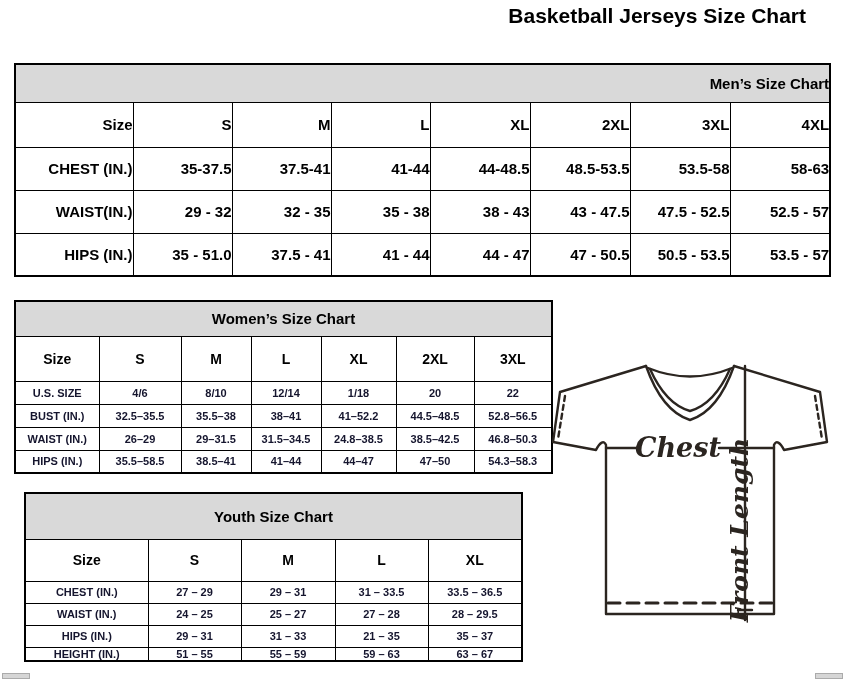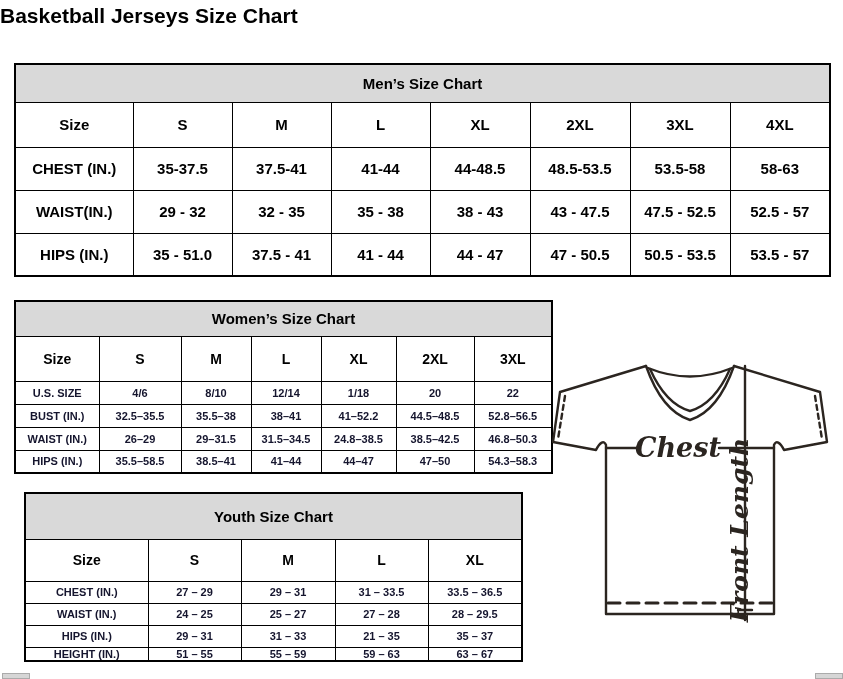--- a/index.html
+++ b/index.html
@@ -1,33 +1,33 @@
 <!DOCTYPE html>
 <html><head>
 <meta charset="utf-8">
 <style>
   html,body{margin:0;padding:0;}
   body{
     width:843px;height:679px;position:relative;background:#ffffff;
     font-family:"Liberation Sans",sans-serif;overflow:hidden;color:#000;
   }
   .page-title{
-    position:absolute;left:0;top:4px;width:806px;text-align:left;
+    position:absolute;left:0;top:4px;width:806px;text-align:right;
     font-size:21px;font-weight:bold;letter-spacing:0px;color:#000;
   }
   table.size-table{
     position:absolute;border-collapse:collapse;table-layout:fixed;
     background:#fff;border:2px solid #000;
   }
   table.size-table td{
     border:1px solid #000;text-align:center;vertical-align:middle;
     font-weight:bold;padding:0;overflow:hidden;white-space:nowrap;
   }
   td.section-cell{background:#d9d9d9;font-size:15px;}
-  table.mens td{font-size:15px;}
+  table.mens td{font-size:15px;text-align:right;}
   table.womens td.colhead, table.youth td.colhead{font-size:14px;}
   table.womens td.small, table.youth td.small{font-size:11px;color:#15152e;margin-top:32px;}
   .jersey-wrap{position:absolute;left:552px;top:358px;width:288px;height:268px;}
   .scroll-stub{
     position:absolute;height:6px;width:28px;bottom:0;
     background:#d6d6d6;border:1px solid #ababab;box-sizing:border-box;
   }
 </style>
 </head>
 <body>

